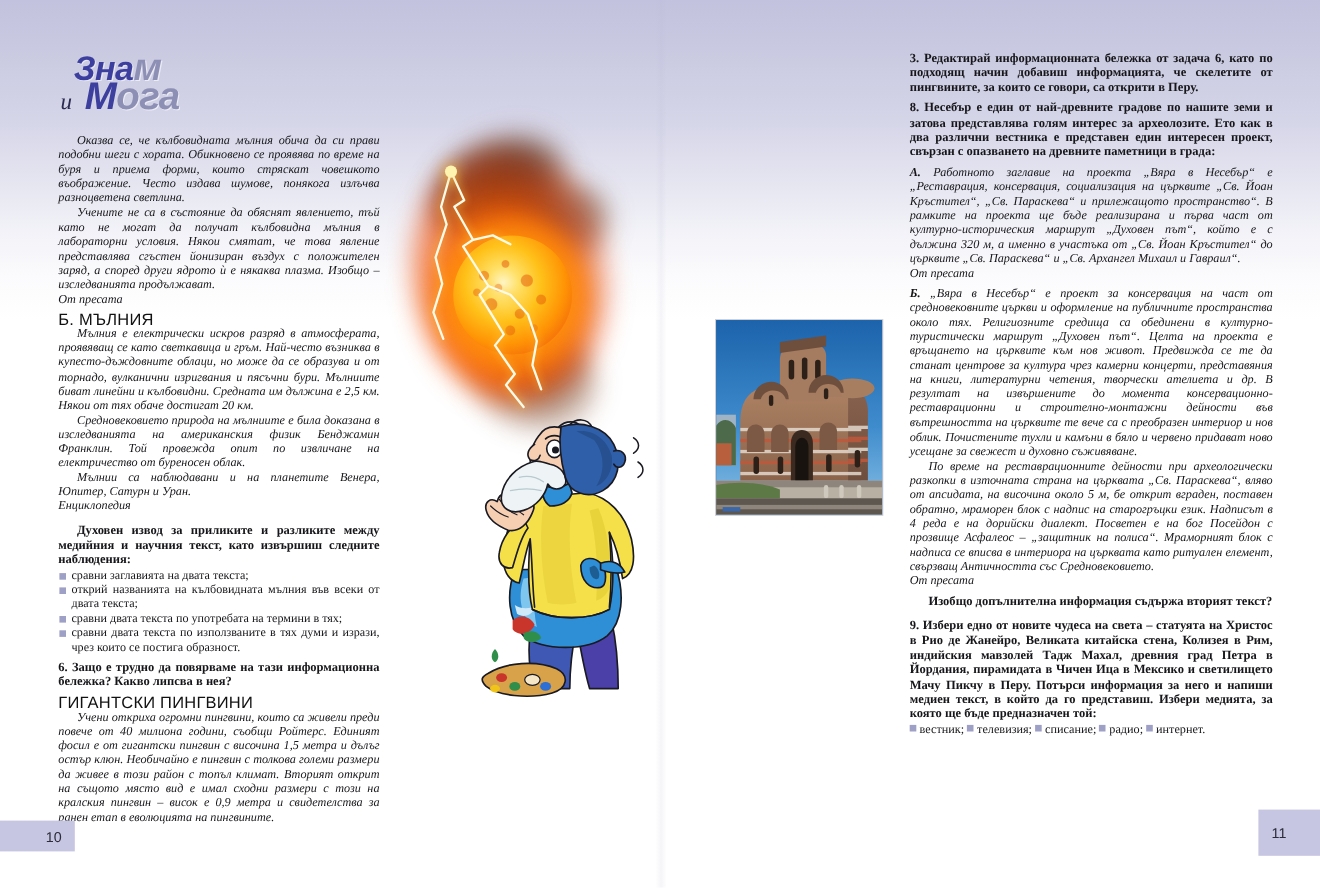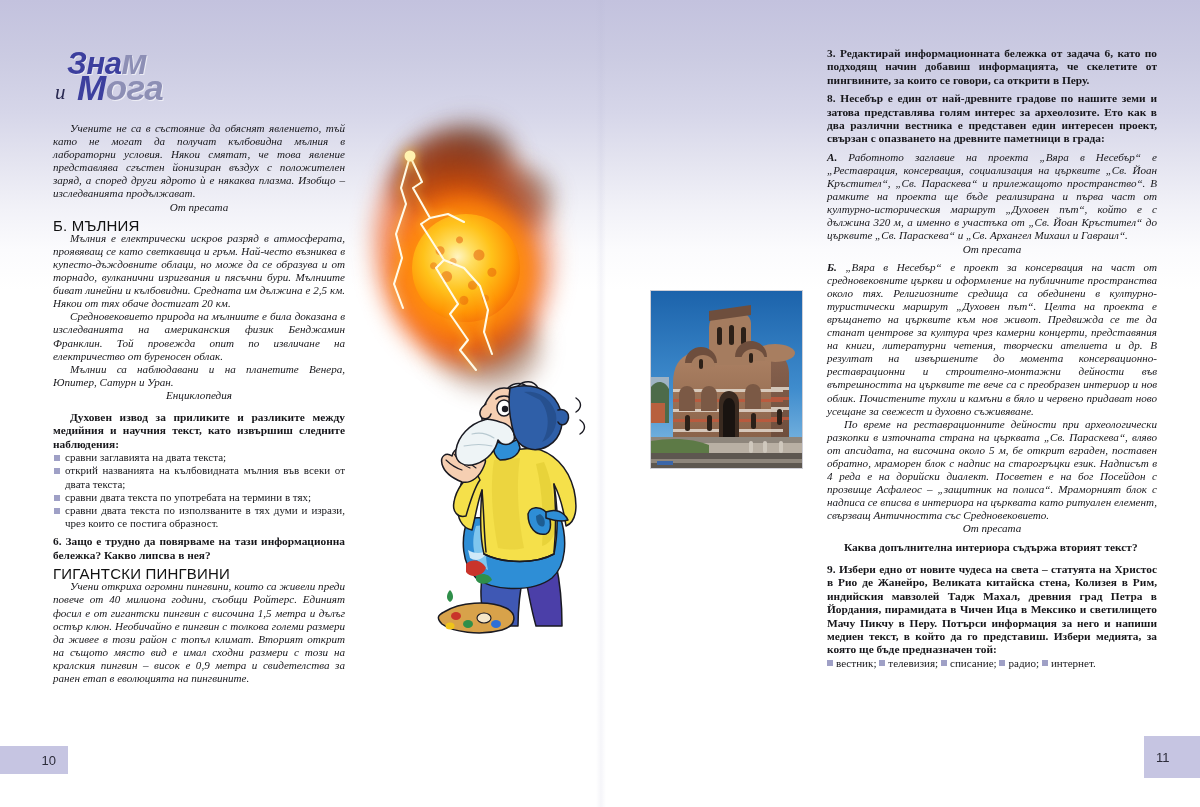--- a/index.html
+++ b/index.html
@@ -71,21 +71,21 @@
     color: #16161a;
     text-align: justify;
   }
   #col-left  { left: 53px;  top: 122px; width: 292px; }
   #col-right { left: 827px; top: 47px;  width: 330px; }
 
   .col p { margin: 0; }
   .it { font-style: italic; }
   .ind { text-indent: 17px; }
   .src {
-    text-align: center; font-style: italic; margin-top: 1px;
+    text-align: left; font-style: italic; margin-top: 1px;
   }
   .gap { height: 9px; }
   .gap-s { height: 5px; }
 
   .sect-head {
     font-family: "Liberation Sans", sans-serif;
     font-weight: normal;
     font-size: 15px;
     letter-spacing: 0.2px;
     color: #111;
@@ -181,20 +181,21 @@
       <span class="blue">Зна</span><span class="grey">м</span>
     </div>
     <div class="conj">и</div>
     <div class="l2">
       <span class="blue2">М</span><span class="grey">ога</span>
     </div>
   </div>
 
   <div class="col" id="col-left">
 
+    <p class="it ind">Оказва се, че кълбовидната мълния обича да си прави подобни шеги с хората. Обикновено се проявява по време на буря и приема форми, които стряскат човешкото въображение. Често издава шумове, понякога излъчва разноцветена светлина.</p>
     <p class="it ind">Учените не са в състояние да обяснят явлението, тъй като не могат да получат кълбовидна мълния в лабораторни условия. Някои смятат, че това явление представлява сгъстен йонизиран въздух с положителен заряд, а според други ядрото ѝ е някаква плазма. Изобщо – изследванията продължават.</p>
     <p class="src">От пресата</p>
 
     <div class="gap-s"></div>
     <p class="sect-head">Б. МЪЛНИЯ</p>
     <p class="it ind">Мълния е електрически искров разряд в атмосферата, проявяващ се като светкавица и гръм. Най-често възниква в купесто-дъждовните облаци, но може да се образува и от торнадо, вулканични изригвания и пясъчни бури. Мълниите биват линейни и кълбовидни. Средната им дължина е 2,5 км. Някои от тях обаче достигат 20 км.</p>
     <p class="it ind">Средновековието природа на мълниите е била доказана в изследванията на американския физик Бенджамин Франклин. Той провежда опит по извличане на електричество от буреносен облак.</p>
     <p class="it ind">Мълнии са наблюдавани и на планетите Венера, Юпитер, Сатурн и Уран.</p>
     <p class="src">Енциклопедия</p>
 
@@ -224,21 +225,21 @@
     <div class="gap-s"></div>
     <p class="it"><b>А.</b> <span>Работното заглавие на проекта „Вяра в Несебър“ е „Реставрация, консервация, социализация на църквите „Св. Йоан Кръстител“, „Св. Параскева“ и прилежащото пространство“. В рамките на проекта ще бъде реализирана и първа част от културно-историческия маршрут „Духовен път“, който е с дължина 320 м, а именно в участъка от „Св. Йоан Кръстител“ до църквите „Св. Параскева“ и „Св. Архангел Михаил и Гавраил“.</span></p>
     <p class="src">От пресата</p>
 
     <div class="gap-s"></div>
     <p class="it"><b>Б.</b> <span>„Вяра в Несебър“ е проект за консервация на част от средновековните църкви и оформление на публичните пространства около тях. Религиозните средища са обединени в културно-туристически маршрут „Духовен път“. Целта на проекта е връщането на църквите към нов живот. Предвижда се те да станат центрове за култура чрез камерни концерти, представяния на книги, литературни четения, творчески ателиета и др. В резултат на извършените до момента консервационно-реставрационни и строително-монтажни дейности във вътрешността на църквите те вече са с преобразен интериор и нов облик. Почистените тухли и камъни в бяло и червено придават ново усещане за свежест и духовно съживяване.</span></p>
     <p class="it ind">По време на реставрационните дейности при археологически разкопки в източната страна на църквата „Св. Параскева“, вляво от апсидата, на височина около 5 м, бе открит вграден, поставен обратно, мраморен блок с надпис на старогръцки език. Надписът в 4 реда е на дорийски диалект. Посветен е на бог Посейдон с прозвище Асфалеос – „защитник на полиса“. Мраморният блок с надписа се вписва в интериора на църквата като ритуален елемент, свързващ Античността със Средновековието.</p>
     <p class="src">От пресата</p>
 
     <div class="gap-s"></div>
-    <p class="task ind">Каква допълнителна интериора съдържа вторият текст?</p>
+    <p class="task ind">Изобщо допълнителна информация съдържа вторият текст?</p>
 
     <div class="gap"></div>
     <p class="task">9. Избери едно от новите чудеса на света – статуята на Христос в Рио де Жанейро, Великата китайска стена, Колизея в Рим, индийския мавзолей Тадж Махал, древния град Петра в Йордания, пирамидата в Чичен Ица в Мексико и светилището Мачу Пикчу в Перу. Потърси информация за него и напиши медиен текст, в който да го представиш. Избери медията, за която ще бъде предназначен той:</p>
     <p class="inline-opts">
       <span class="sqm"></span><span>вестник;</span>
       <span class="sqm"></span><span>телевизия;</span>
       <span class="sqm"></span><span>списание;</span>
       <span class="sqm"></span><span>радио;</span>
       <span class="sqm"></span><span>интернет.</span>
     </p>

